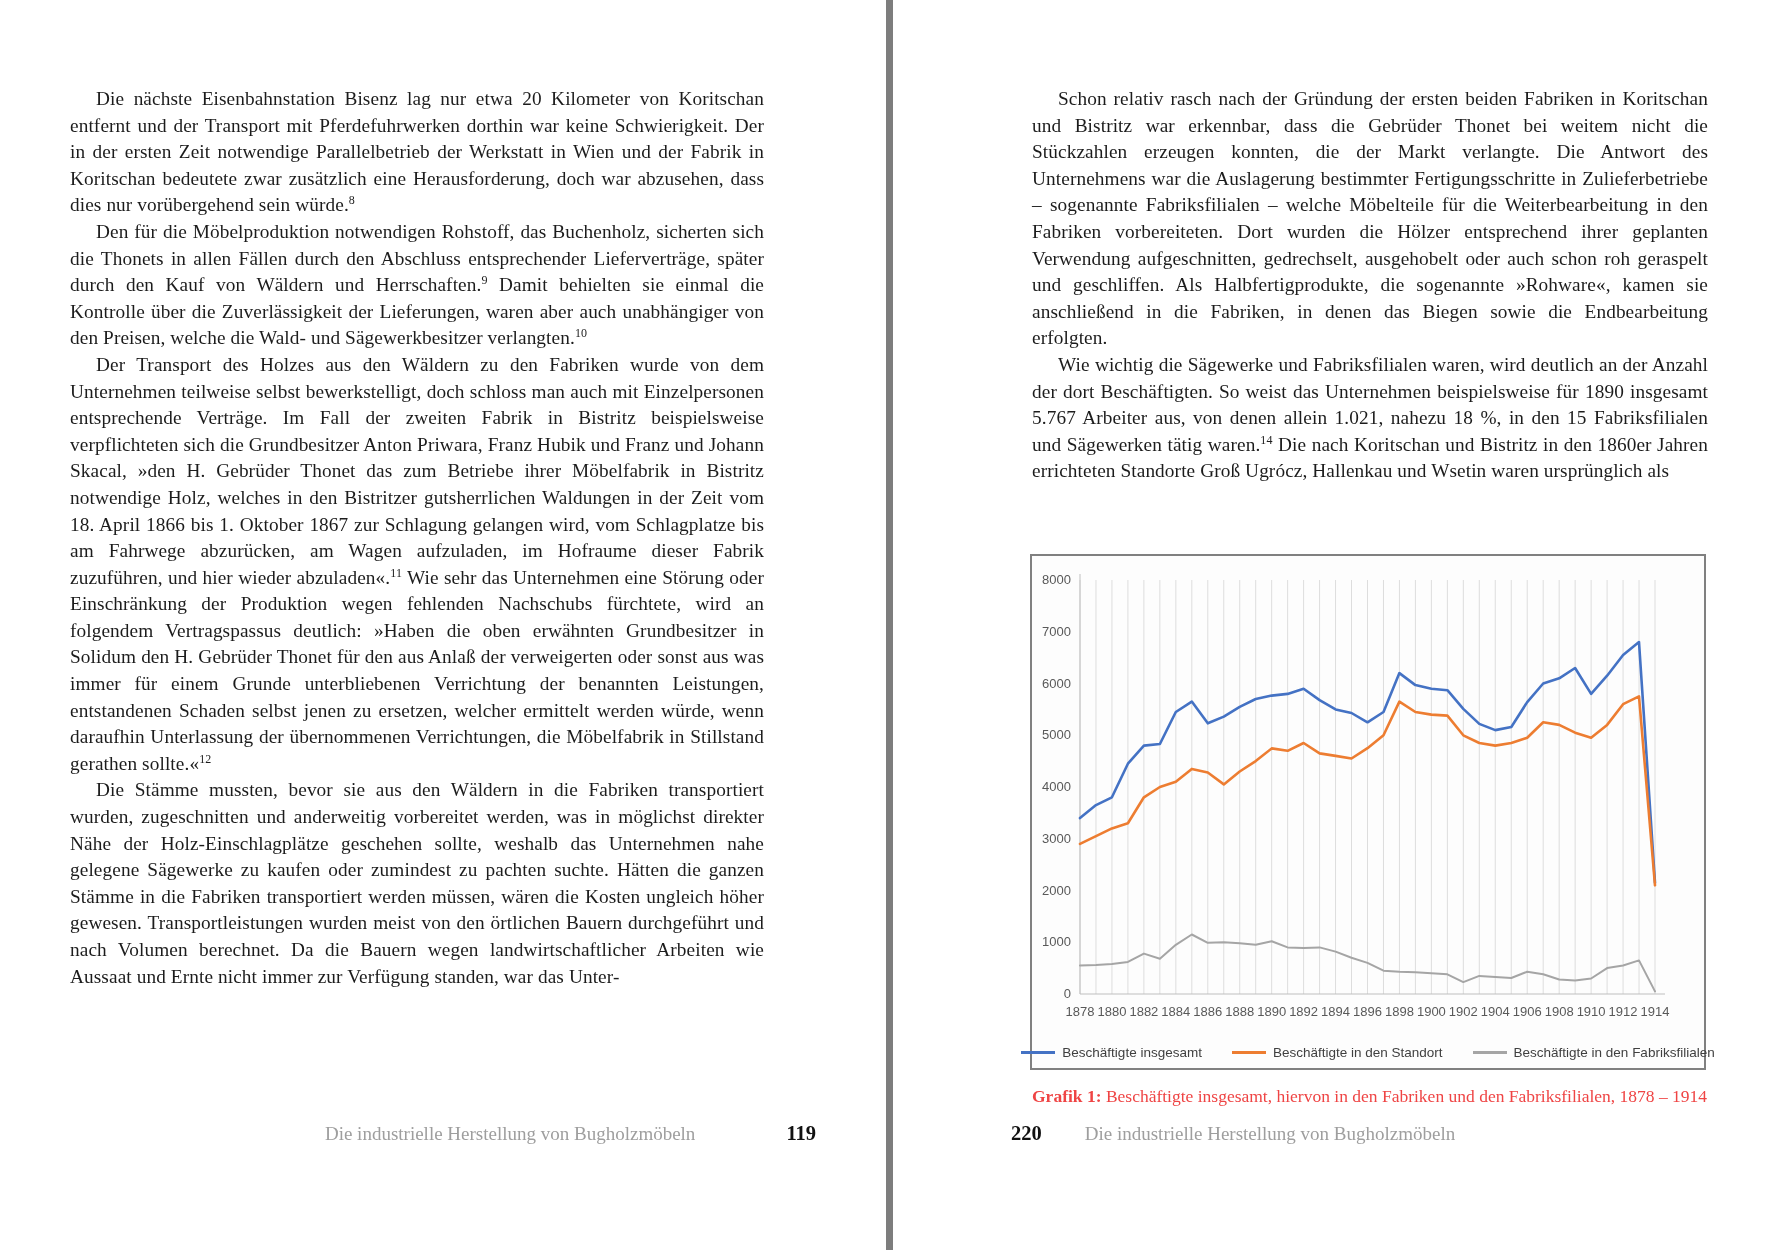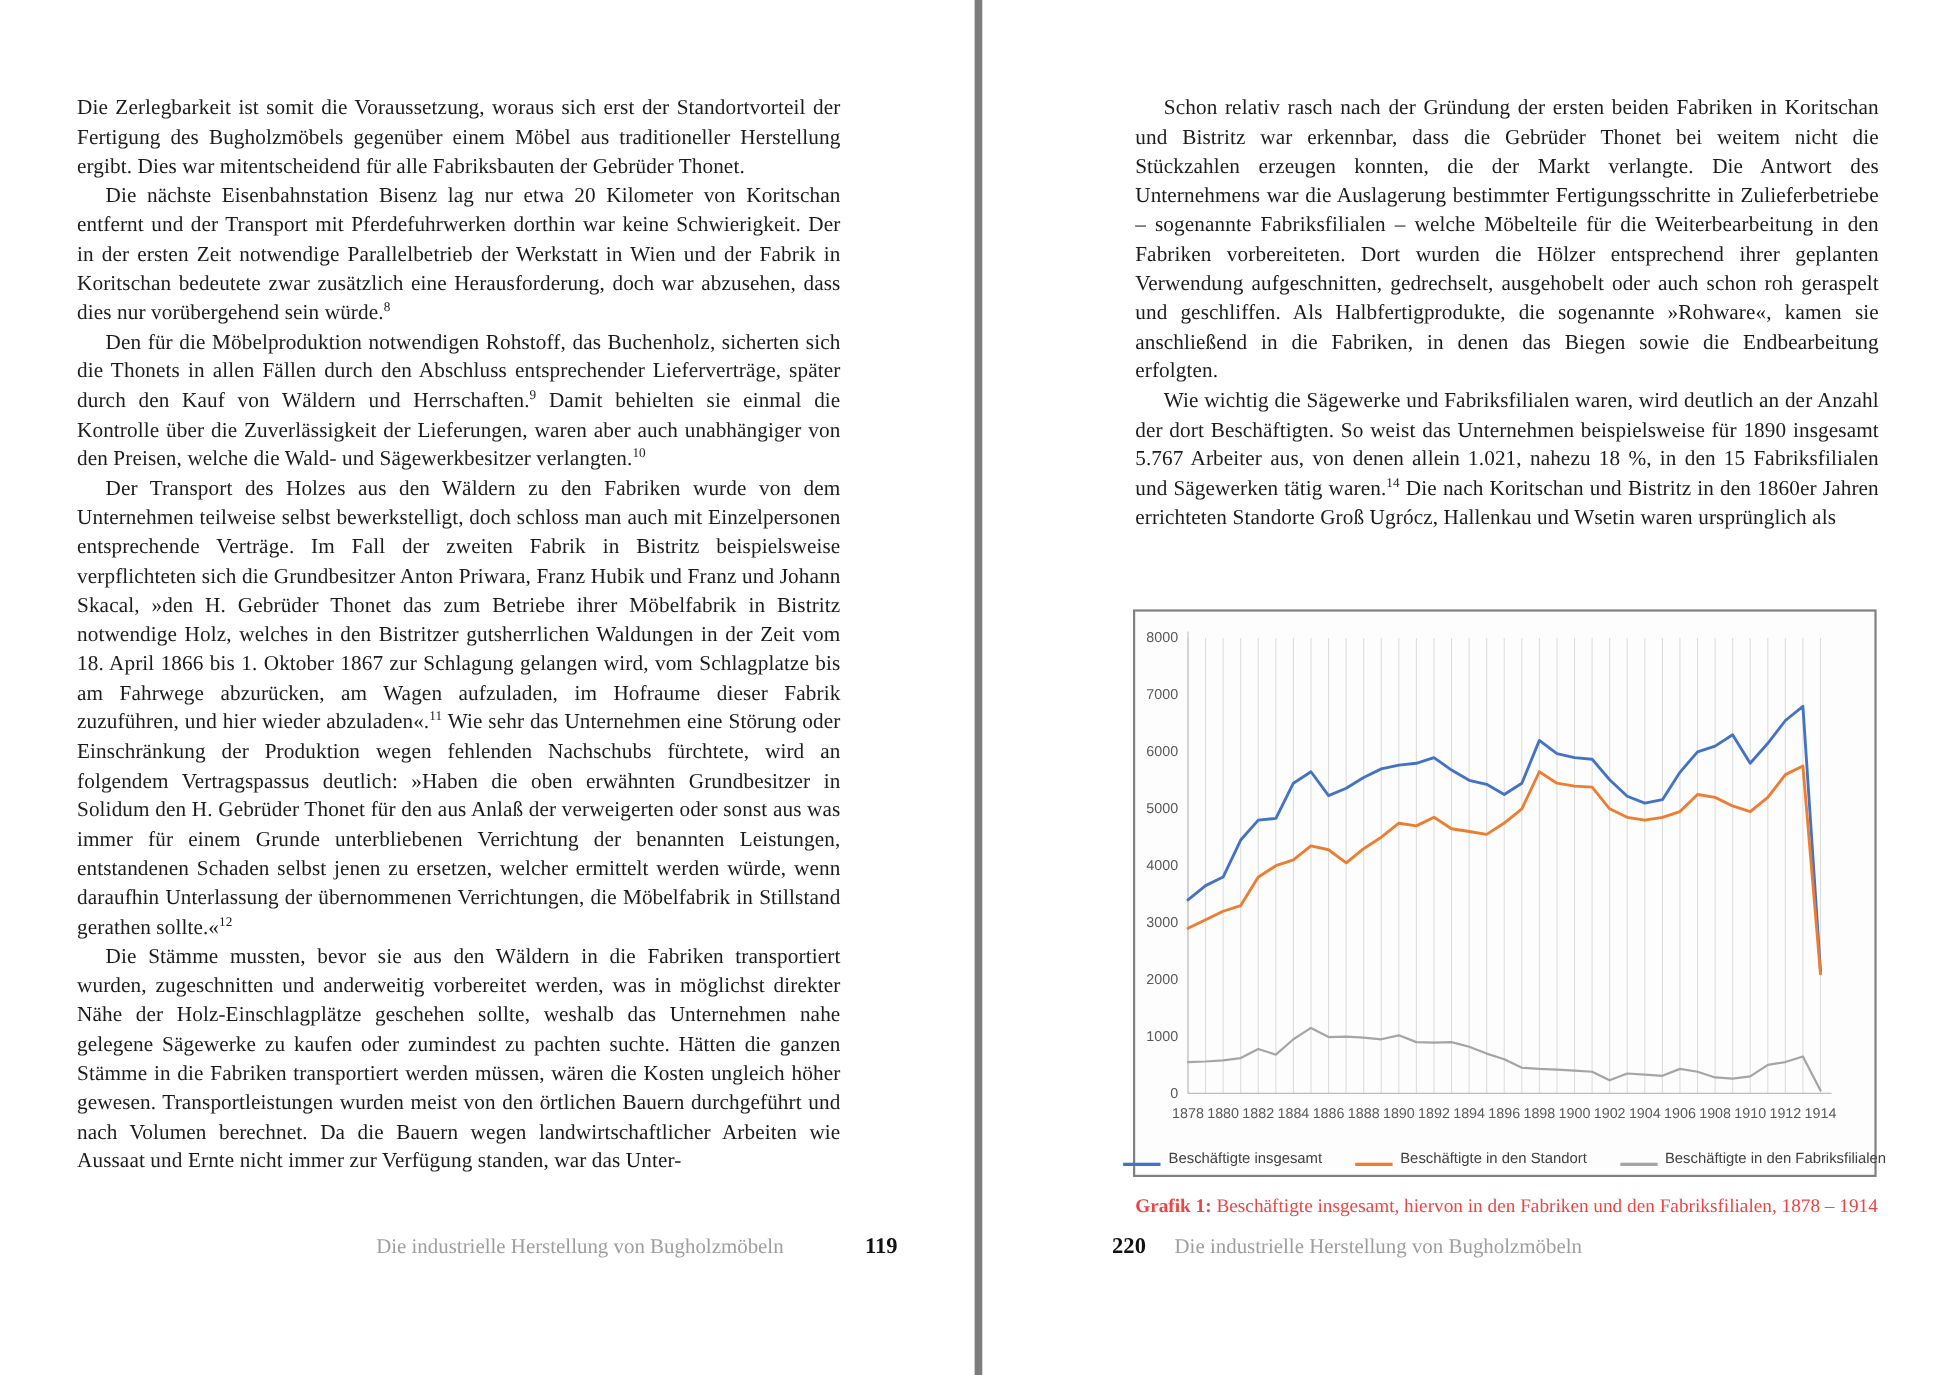--- a/index.html
+++ b/index.html
@@ -15,53 +15,52 @@
     letter-spacing:.1px;
   }
   .textcol p{margin:0;}
   .textcol p.indent{text-indent:26px;}
   .textcol sup{font-size:12px;line-height:0;}
   #left-col{left:70px;top:86px;width:694px;}
   #right-col{left:1032px;top:86px;width:676px;}
 
   .footer{
     position:absolute;top:1122px;height:28px;font-size:19px;color:#9e9e9e;
-    display:flex;align-items:baseline;gap:26px;white-space:nowrap;
+    display:flex;align-items:baseline;gap:43px;white-space:nowrap;
   }
   #footer-left{left:70px;width:746px;justify-content:flex-end;}
   #footer-right{left:963px;}
   .pagenum{font-weight:bold;color:#111111;font-size:20.5px;margin-left:48px;}
 
   #figure{
     position:absolute;left:1030px;top:554px;width:676px;height:516px;
     border:2px solid #808080;background:#fdfdfd;box-sizing:border-box;
   }
   #chart-svg{display:block;}
   #chart-svg text{font-family:"Liberation Sans", sans-serif;font-size:13px;fill:#595959;}
   #legend{
     position:absolute;left:0;right:0;bottom:8px;display:flex;justify-content:center;
     gap:30px;font-family:"Liberation Sans", sans-serif;font-size:13.5px;color:#404040;
     align-items:center;
   }
-  .legend-item{display:flex;align-items:flex-end;gap:7px;white-space:nowrap;}
+  .legend-item{display:flex;align-items:center;gap:7px;white-space:nowrap;}
   .legend-swatch{display:inline-block;width:34px;height:3px;}
 
   #caption{
     position:absolute;left:1032px;top:1086px;width:676px;font-size:17.5px;
     color:#ef4444;
   }
   #caption b{font-weight:bold;}
 </style>
 </head>
 <body>
 
 <div class="gutter"></div>
 
 <div id="left-col" class="textcol">
-    <p>Die Zerlegbarkeit ist somit die Voraussetzung, woraus sich erst der Standortvorteil der Fertigung des Bugholzmöbels gegenüber einem Möbel aus traditioneller Herstellung ergibt. Dies war mitentscheidend für alle Fabriksbauten der Gebrüder Thonet.</p>
     <p class="indent">Die nächste Eisenbahnstation Bisenz lag nur etwa 20 Kilometer von Koritschan entfernt und der Transport mit Pferdefuhrwerken dorthin war keine Schwierigkeit. Der in der ersten Zeit notwendige Parallelbetrieb der Werkstatt in Wien und der Fabrik in Koritschan bedeutete zwar zusätzlich eine Herausforderung, doch war abzusehen, dass dies nur vorübergehend sein würde.<sup>8</sup></p>
     <p class="indent">Den für die Möbelproduktion notwendigen Rohstoff, das Buchenholz, sicherten sich die Thonets in allen Fällen durch den Abschluss entsprechender Lieferverträge, später durch den Kauf von Wäldern und Herrschaften.<sup>9</sup> Damit behielten sie einmal die Kontrolle über die Zuverlässigkeit der Lieferungen, waren aber auch unabhängiger von den Preisen, welche die Wald- und Sägewerkbesitzer verlangten.<sup>10</sup></p>
     <p class="indent">Der Transport des Holzes aus den Wäldern zu den Fabriken wurde von dem Unternehmen teilweise selbst bewerkstelligt, doch schloss man auch mit Einzelpersonen entsprechende Verträge. Im Fall der zweiten Fabrik in Bistritz beispielsweise verpflichteten sich die Grundbesitzer Anton Priwara, Franz Hubik und Franz und Johann Skacal, »den H. Gebrüder Thonet das zum Betriebe ihrer Möbelfabrik in Bistritz notwendige Holz, welches in den Bistritzer gutsherrlichen Waldungen in der Zeit vom 18. April 1866 bis 1. Oktober 1867 zur Schlagung gelangen wird, vom Schlagplatze bis am Fahrwege abzurücken, am Wagen aufzuladen, im Hofraume dieser Fabrik zuzuführen, und hier wieder abzuladen«.<sup>11</sup> Wie sehr das Unternehmen eine Störung oder Einschränkung der Produktion wegen fehlenden Nachschubs fürchtete, wird an folgendem Vertragspassus deutlich: »Haben die oben erwähnten Grundbesitzer in Solidum den H. Gebrüder Thonet für den aus Anlaß der verweigerten oder sonst aus was immer für einem Grunde unterbliebenen Verrichtung der benannten Leistungen, entstandenen Schaden selbst jenen zu ersetzen, welcher ermittelt werden würde, wenn daraufhin Unterlassung der übernommenen Verrichtungen, die Möbelfabrik in Stillstand gerathen sollte.«<sup>12</sup></p>
     <p class="indent">Die Stämme mussten, bevor sie aus den Wäldern in die Fabriken transportiert wurden, zugeschnitten und anderweitig vorbereitet werden, was in möglichst direkter Nähe der Holz-Einschlagplätze geschehen sollte, weshalb das Unternehmen nahe gelegene Sägewerke zu kaufen oder zumindest zu pachten suchte. Hätten die ganzen Stämme in die Fabriken transportiert werden müssen, wären die Kosten ungleich höher gewesen. Transportleistungen wurden meist von den örtlichen Bauern durchgeführt und nach Volumen berechnet. Da die Bauern wegen landwirtschaftlicher Arbeiten wie Aussaat und Ernte nicht immer zur Verfügung standen, war das Unter-</p>
   </div>
 
 <div id="right-col" class="textcol">
     <p class="indent">Schon relativ rasch nach der Gründung der ersten beiden Fabriken in Koritschan und Bistritz war erkennbar, dass die Gebrüder Thonet bei weitem nicht die Stückzahlen erzeugen konnten, die der Markt verlangte. Die Antwort des Unternehmens war die Auslagerung bestimmter Fertigungsschritte in Zulieferbetriebe – sogenannte Fabriksfilialen – welche Möbelteile für die Weiterbearbeitung in den Fabriken vorbereiteten. Dort wurden die Hölzer entsprechend ihrer geplanten Verwendung aufgeschnitten, gedrechselt, ausgehobelt oder auch schon roh geraspelt und geschliffen. Als Halbfertigprodukte, die sogenannte »Rohware«, kamen sie anschließend in die Fabriken, in denen das Biegen sowie die Endbearbeitung erfolgten.</p>
     <p class="indent">Wie wichtig die Sägewerke und Fabriksfilialen waren, wird deutlich an der Anzahl der dort Beschäftigten. So weist das Unternehmen beispielsweise für 1890 insgesamt 5.767 Arbeiter aus, von denen allein 1.021, nahezu 18 %, in den 15 Fabriksfilialen und Sägewerken tätig waren.<sup>14</sup> Die nach Koritschan und Bistritz in den 1860er Jahren errichteten Standorte Groß Ugrócz, Hallenkau und Wsetin waren ursprünglich als</p>
   </div>

